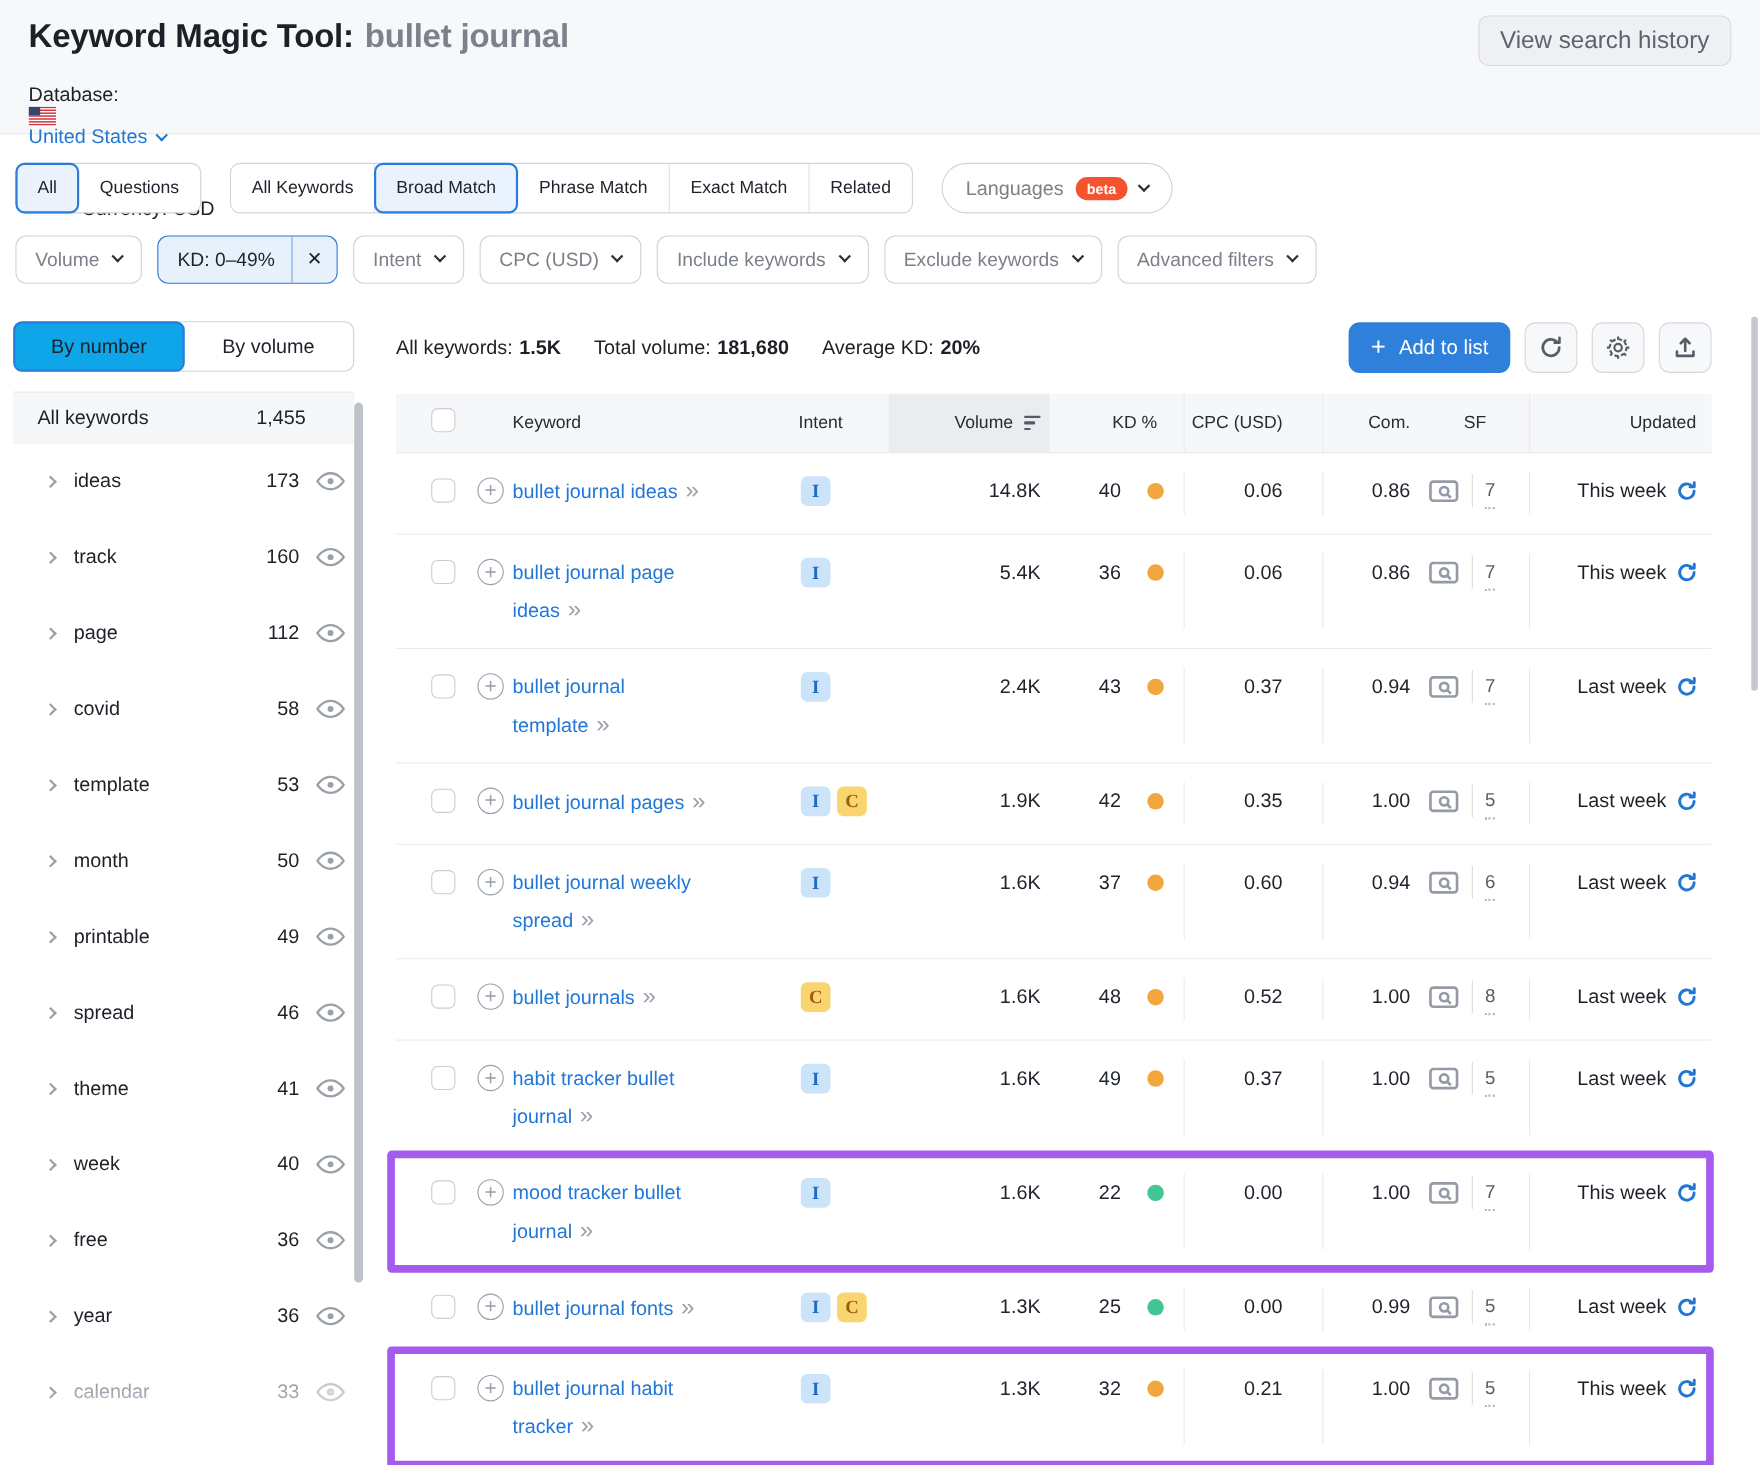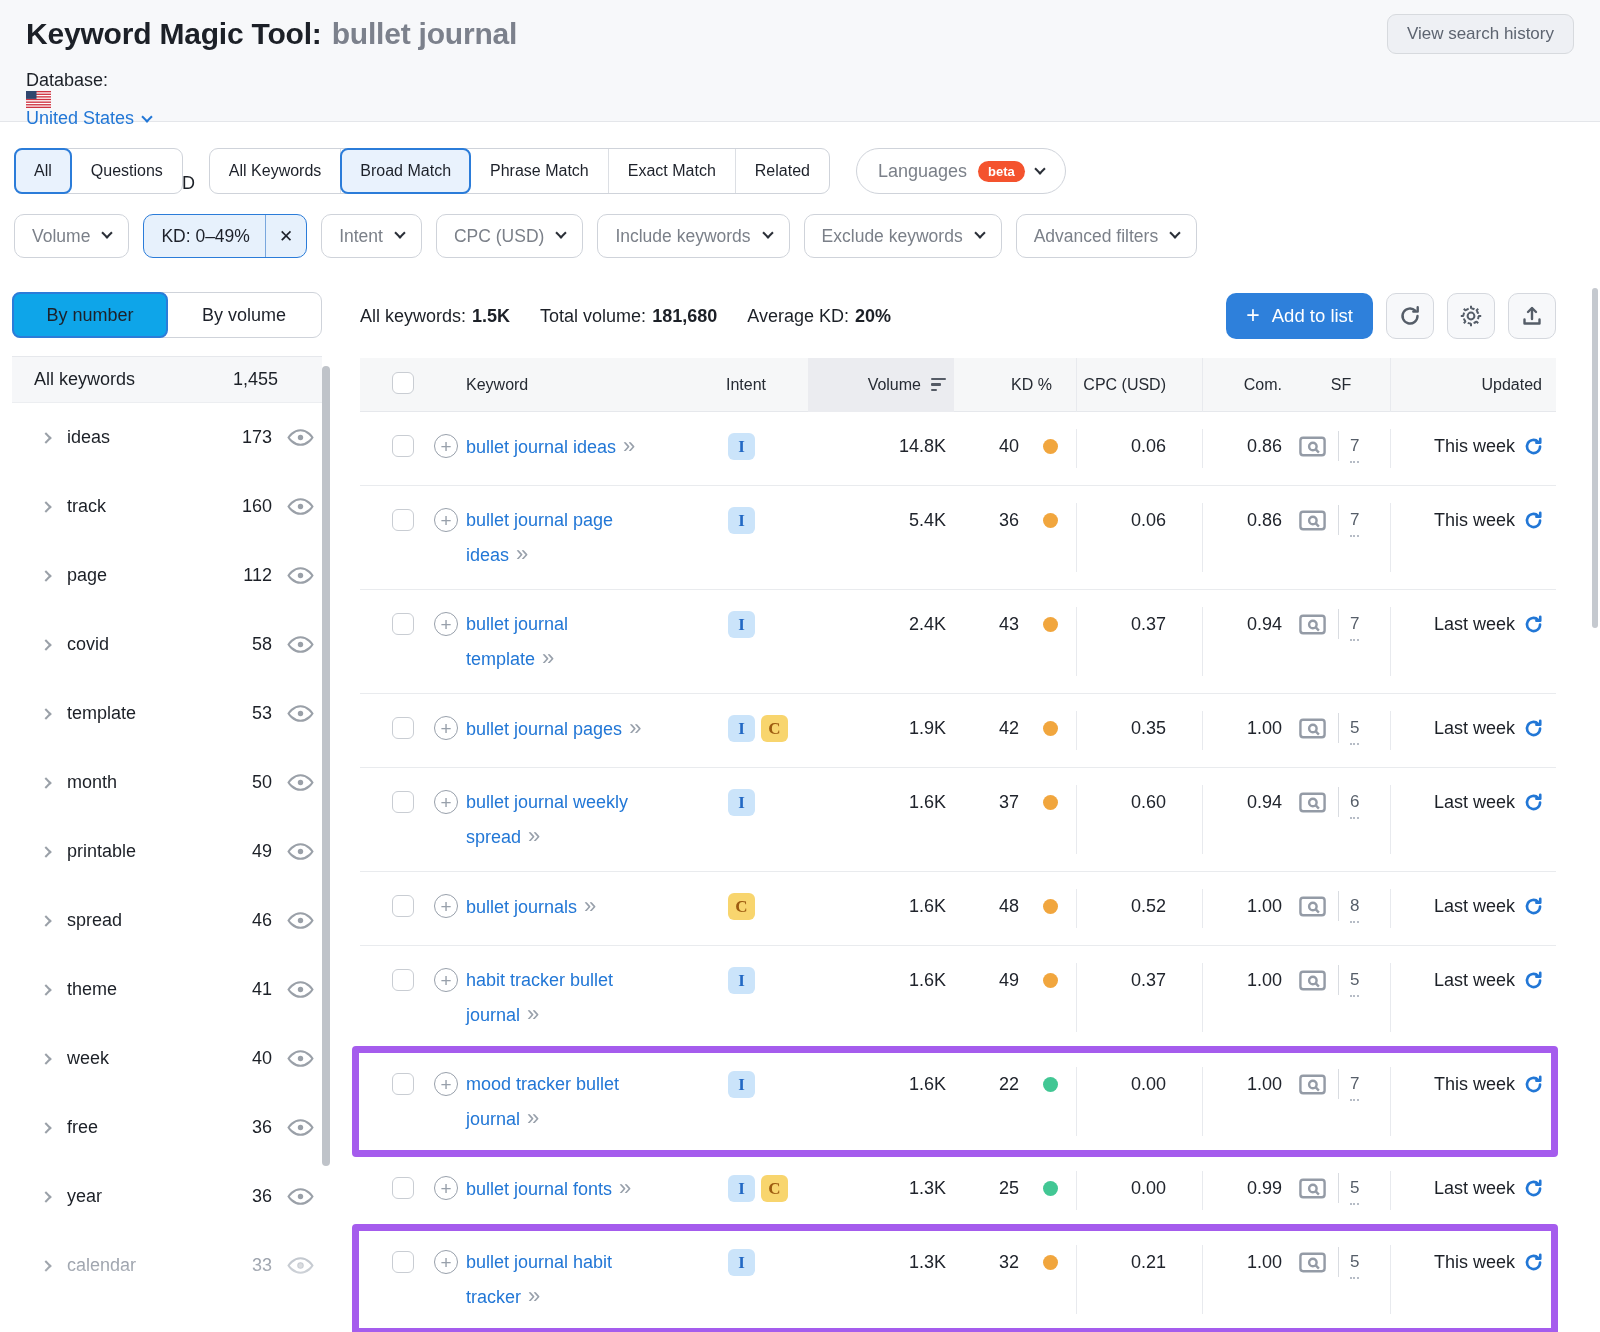--- a/index.html
+++ b/index.html
@@ -12,21 +12,21 @@
   body{
     width:1600px;height:1332px;overflow:hidden;background:#fff;
     font-family:"Liberation Sans","DejaVu Sans",sans-serif;color:#1c2027;position:relative;
   }
   
   .topbar{background:#f7f8fa;padding:14px 26px 0;height:122px;border-bottom:1px solid #e4e6ea;}
   .title-row{display:flex;justify-content:space-between;align-items:flex-start;}
   .h1{font-size:30px;font-weight:700;letter-spacing:-.2px;line-height:40px;}
   .h1 .query{color:#7c818c;margin-left:10px;}
   .ghost-btn{background:#eef0f4;border:1px solid #d7dade;border-radius:9px;color:#5d6470;
-    font-size:17px;padding:9px 19px;font-family:inherit;cursor:pointer;}
+    font-size:22px;padding:9px 19px;font-family:inherit;cursor:pointer;}
   .meta-row{margin-top:16px;display:flex;align-items:flex-start;font-size:18px;flex-direction:column;}
   .meta-label{color:#1c2027;margin-right:10px;}
   .flag{display:inline-flex;margin-right:8px;}
   .db-link{color:var(--link-blue);display:inline-flex;align-items:center;gap:9px;cursor:pointer;}
   .currency{margin-left:48px;margin-top:44px;}
   .chev{display:inline-block;width:8px;height:8px;border-right:2px solid currentColor;
     border-bottom:2px solid currentColor;transform:rotate(45deg);margin-top:-4px;}
   .chev-r{display:inline-block;width:8px;height:8px;border-right:2px solid #9aa0a8;
     border-bottom:2px solid #9aa0a8;transform:rotate(-45deg);}
   

